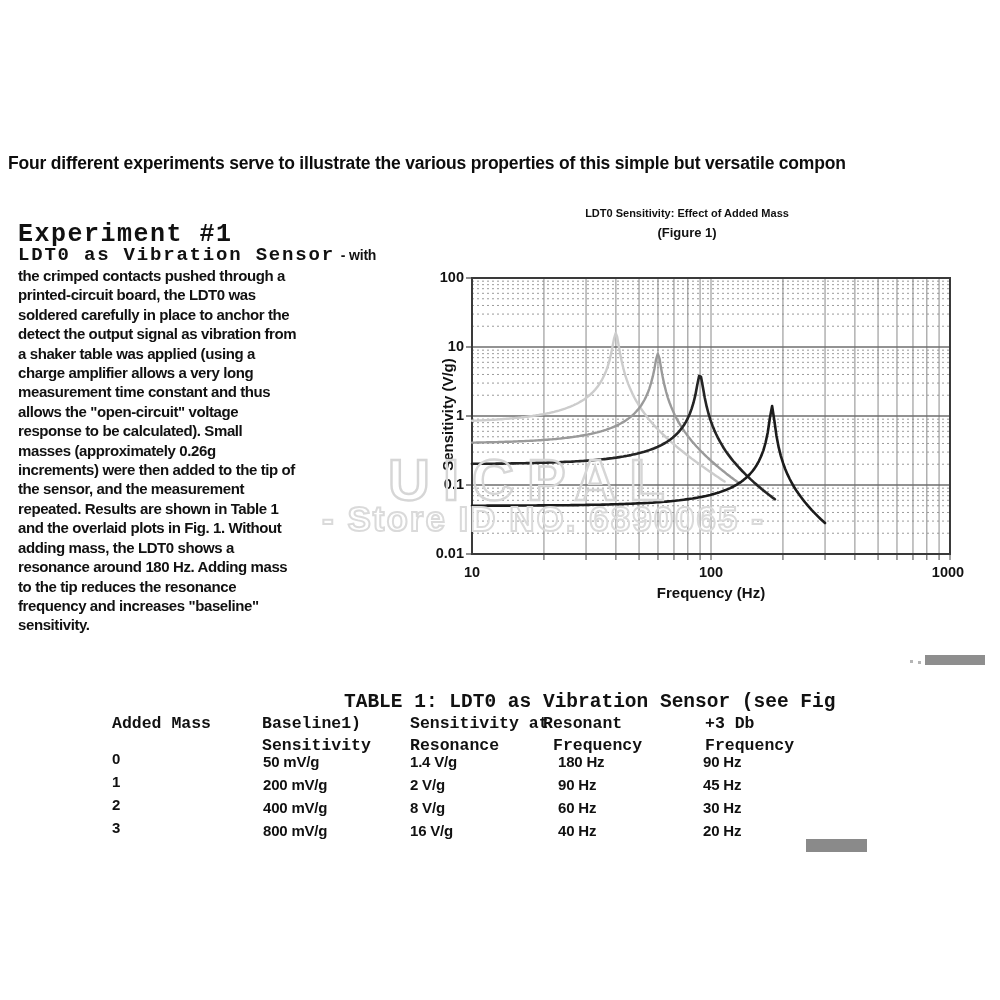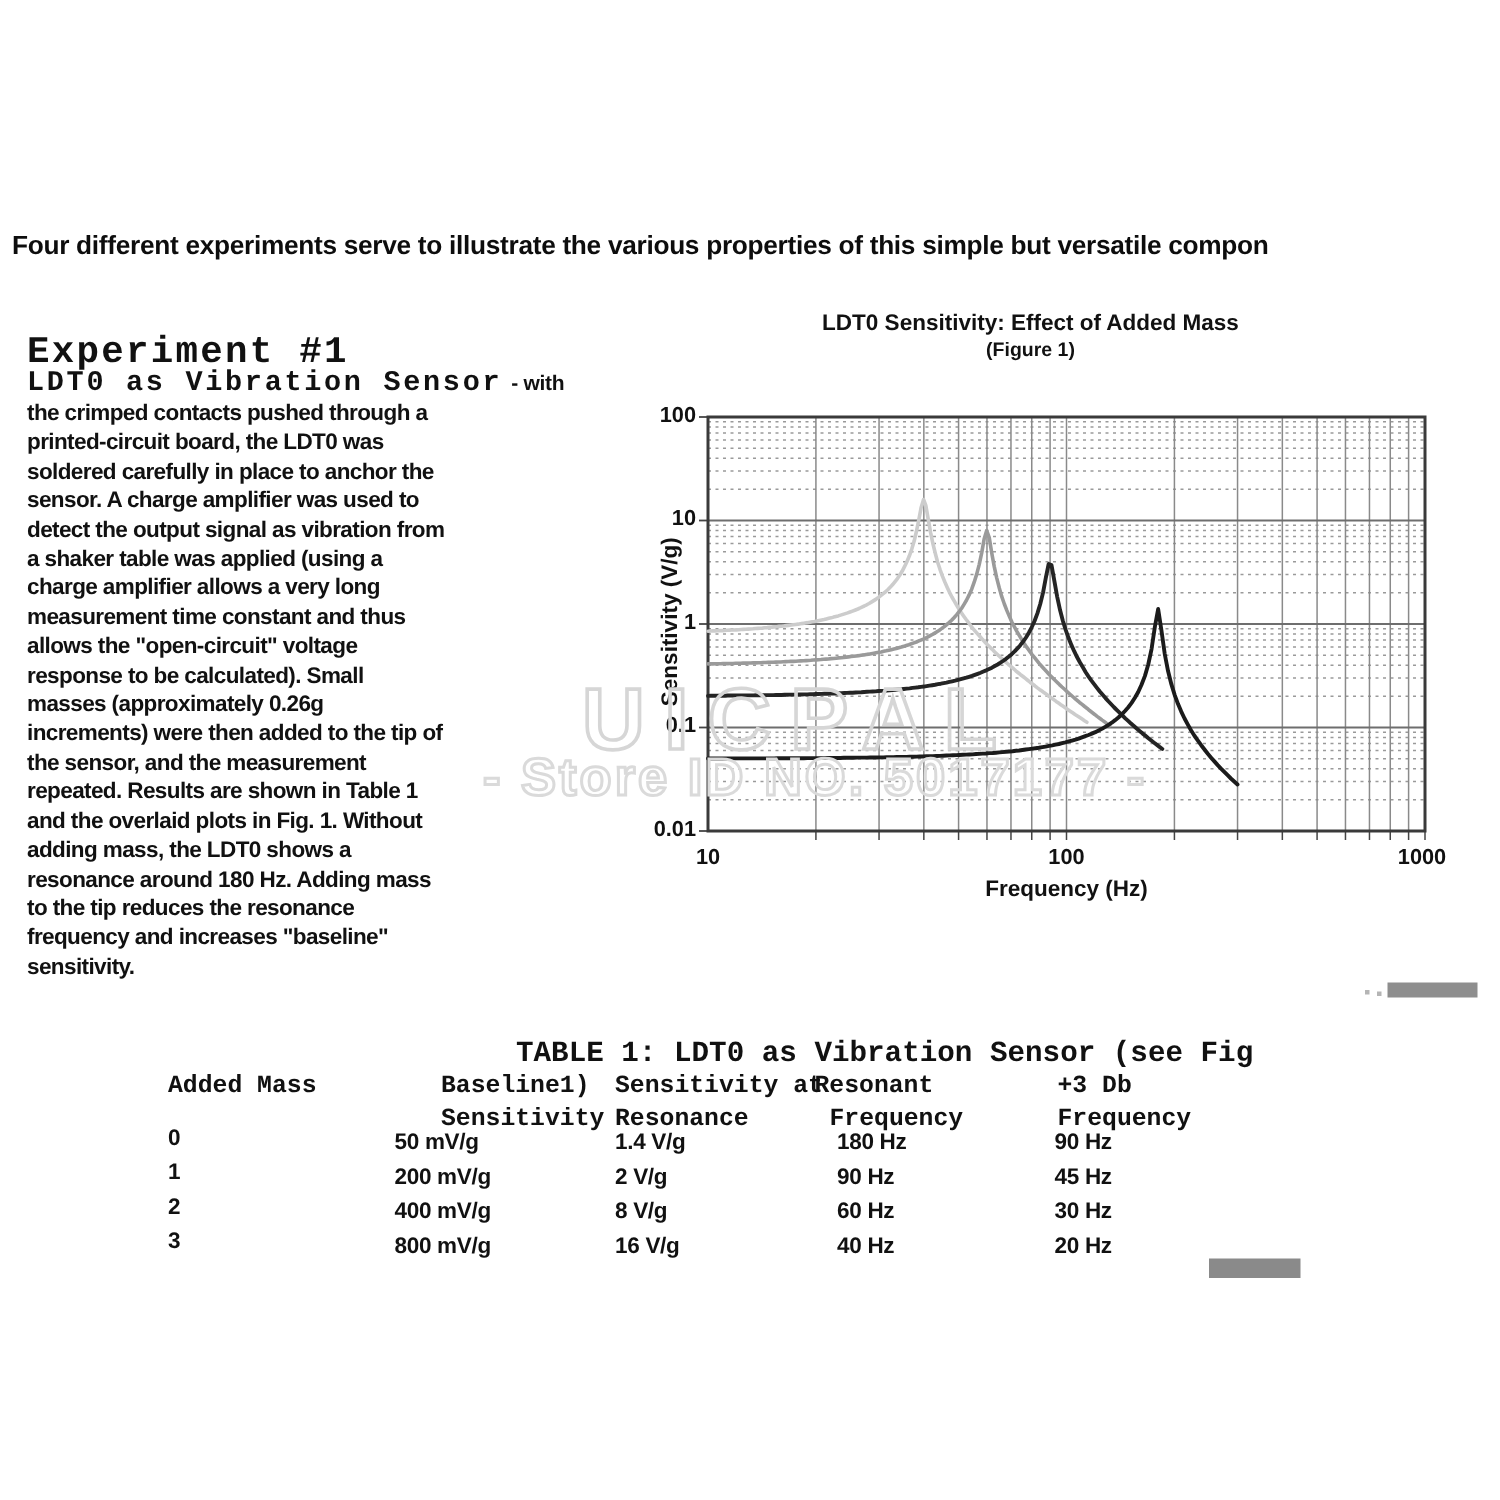--- a/index.html
+++ b/index.html
@@ -15,21 +15,21 @@
     letter-spacing:-0.2px;white-space:nowrap;overflow:hidden;color:#0d0d0d;
   }
   
   .mono{font-family:"Liberation Mono","DejaVu Sans Mono",monospace;}
   #exp-heading{left:18px;top:220px;font-size:25px;font-weight:bold;letter-spacing:1.5px;white-space:nowrap;}
   #exp-subheading{left:18px;top:244px;white-space:nowrap;}
   #exp-subheading .m{font-size:19px;font-weight:bold;letter-spacing:1.8px;text-align:center;}
   #exp-subheading .s{font-size:14px;font-weight:bold;margin-left:6px;letter-spacing:-0.2px;}
   #exp-body{left:18px;top:266px;width:362px;font-size:15px;font-weight:bold;line-height:19.4px;letter-spacing:-0.4px;}
   
-  #chart-title{left:437px;top:207px;width:500px;text-align:center;font-size:15px;font-weight:bold;}
+  #chart-title{left:437px;top:207px;width:500px;text-align:center;font-size:11px;font-weight:bold;}
   #chart-subtitle{left:437px;top:225px;width:500px;text-align:center;font-size:13px;font-weight:bold;}
   
   .ytick{width:60px;text-align:right;font-size:14.5px;font-weight:bold;}
   .yt0{left:404px;top:269px;} .yt1{left:404px;top:338px;} .yt2{left:404px;top:407px;}
   .yt3{left:404px;top:476px;} .yt4{left:404px;top:545px;}
   .xtick{width:70px;text-align:center;font-size:14.5px;font-weight:bold;}
   .xt0{left:437px;top:564px;} .xt1{left:676px;top:564px;} .xt2{left:913px;top:564px;}
   #xaxis-label{left:611px;top:584px;width:200px;text-align:center;font-size:15px;font-weight:bold;}
   #yaxis-label{left:367px;top:406px;width:160px;text-align:center;font-size:15px;font-weight:bold;
     transform:rotate(-90deg);transform-origin:center;}
@@ -39,38 +39,37 @@
   #wm2{left:322px;top:499px;font-size:35px;letter-spacing:2px;-webkit-text-stroke:2px #dadada;}
   
   .graybar{background:#8e8e8e;}
   #bar1{left:925px;top:655px;width:60px;height:10px;}
   #bar2{left:806px;top:839px;width:61px;height:13px;background:#8a8a8a;}
   .speck{width:3px;height:3px;background:#b5b5b5;}
   
   #table-title{left:344px;top:691px;font-size:19.5px;font-weight:bold;white-space:nowrap;}
   .th{font-size:16.5px;font-weight:bold;white-space:nowrap;text-align:center;}
   .h1{top:714px;} .h2{top:736px;}
-  .cx0{left:112px;} .cx1{left:262px;margin-left:32px;} .cx2{left:410px;} .cx3{left:543px;} .cx4{left:705px;}
+  .cx0{left:112px;} .cx1{left:262px;} .cx2{left:410px;} .cx3{left:543px;} .cx4{left:705px;}
   .cell{position:absolute;font-size:15px;font-weight:bold;white-space:nowrap;letter-spacing:-0.2px;}
   #chart-svg{left:0;top:0;pointer-events:none;}
 </style>
 </head>
 <body>
 
 <div id="headline" class="abs">Four different experiments serve to illustrate the various properties of this simple but versatile compon</div>
 
 <div id="exp-heading" class="abs mono">Experiment #1</div>
 <div id="exp-subheading" class="abs">
   <span class="m mono">LDT0 as Vibration Sensor</span><span class="s">- with</span>
 </div>
 <div id="exp-body" class="abs">
     <div>the crimped contacts pushed through a</div>
     <div>printed-circuit board, the LDT0 was</div>
     <div>soldered carefully in place to anchor the</div>
-    <div>sensor. A charge amplifier was used to</div>
     <div>detect the output signal as vibration from</div>
     <div>a shaker table was applied (using a</div>
     <div>charge amplifier allows a very long</div>
     <div>measurement time constant and thus</div>
     <div>allows the "open-circuit" voltage</div>
     <div>response to be calculated). Small</div>
     <div>masses (approximately 0.26g</div>
     <div>increments) were then added to the tip of</div>
     <div>the sensor, and the measurement</div>
     <div>repeated. Results are shown in Table 1</div>
@@ -173,21 +172,21 @@
 <div class="abs ytick yt2">1</div>
 <div class="abs ytick yt3">0.1</div>
 <div class="abs ytick yt4">0.01</div>
 <div class="abs xtick xt0">10</div>
 <div class="abs xtick xt1">100</div>
 <div class="abs xtick xt2">1000</div>
 <div id="xaxis-label" class="abs">Frequency (Hz)</div>
 <div id="yaxis-label" class="abs">Sensitivity (V/g)</div>
 
 <div id="wm1" class="abs wm">UICPAL</div>
-<div id="wm2" class="abs wm">- Store ID NO. 5017177 -</div>
+<div id="wm2" class="abs wm">- Store ID NO. 6890065 -</div>
 
 <div id="bar1" class="abs graybar"></div>
 <div id="bar2" class="abs graybar"></div>
 <div class="abs speck" style="left:910px;top:660px;"></div>
 <div class="abs speck" style="left:918px;top:661px;"></div>
 
 <div id="table-title" class="abs mono">TABLE 1: LDT0 as Vibration Sensor (see Fig</div>
 <div class="abs mono th h1 cx0">Added Mass</div>
 <div class="abs mono th h1 cx1">Baseline1)</div>
 <div class="abs mono th h1 cx2">Sensitivity at</div>

